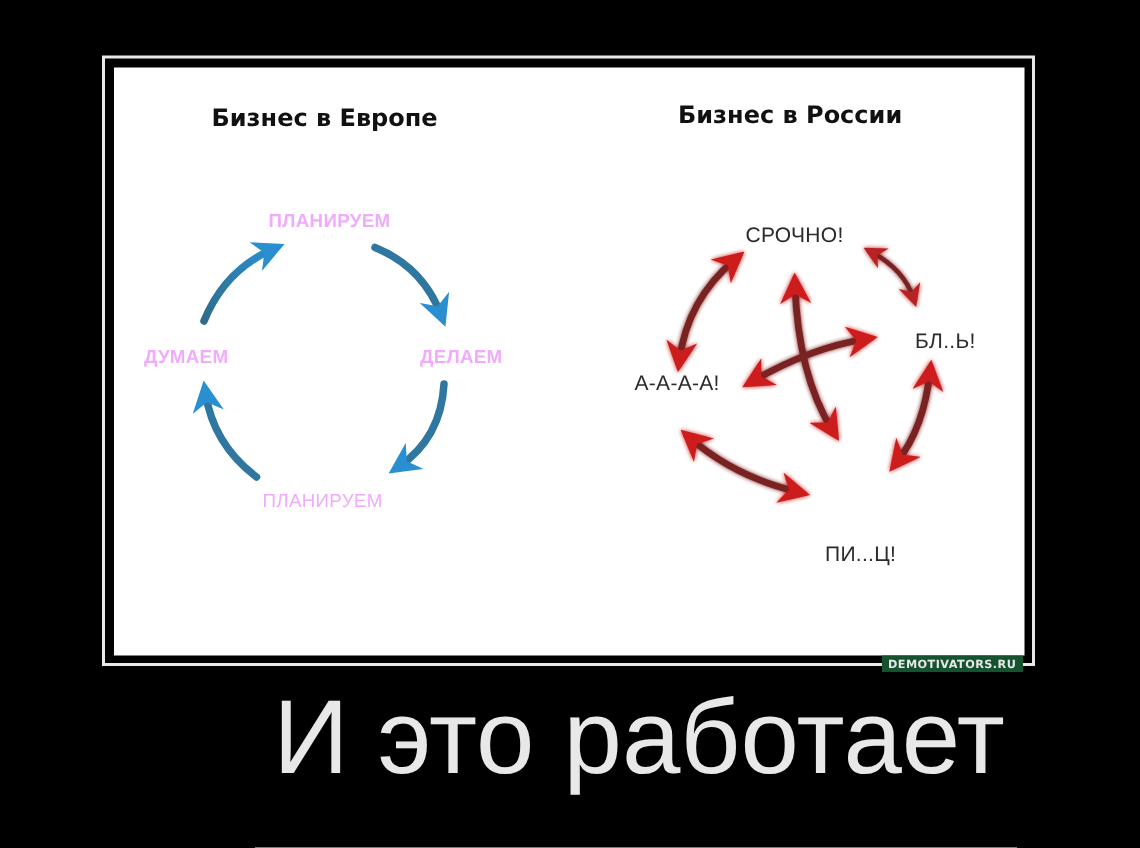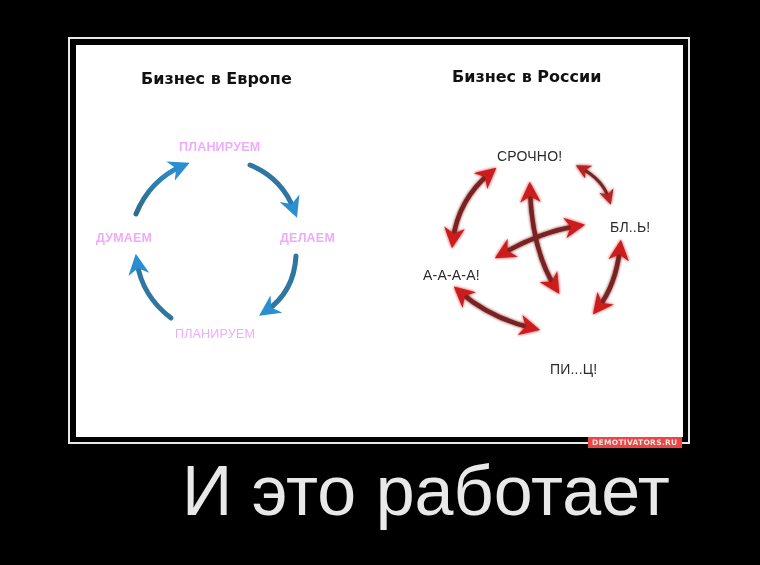--- a/index.html
+++ b/index.html
@@ -19,21 +19,21 @@
   .poster {
     position: absolute;
     left: 76px; top: 45px;
     width: 607px; height: 392px;
     background: #ffffff;
   }
   .watermark {
     position: absolute;
     left: 588px; top: 437px;
     padding: 0 4px;
-    background: #ef4444;
+    background: #14532d;
     color: #e6e6e6;
     font-family: "DejaVu Sans", sans-serif;
     font-weight: bold;
     font-size: 7.5px;
     letter-spacing: 0.3px;
     line-height: 11px;
   }
   .caption {
     position: absolute;
     left: 0; top: 446px;
@@ -120,17 +120,17 @@
 <div class="title" style="left:452px; top:67px;">Бизнес в России</div>
 
 <div class="lbl bold" style="left:179px; top:140px;">ПЛАНИРУЕМ</div>
 <div class="lbl bold" style="left:280px; top:231px;">ДЕЛАЕМ</div>
 <div class="lbl" style="left:175px; top:327px;">ПЛАНИРУЕМ</div>
 <div class="lbl bold" style="left:96px; top:231px;">ДУМАЕМ</div>
 
 <div class="lbl red" style="left:497px; top:148px;">СРОЧНО!</div>
 <div class="lbl red" style="left:610px; top:219px;">БЛ..Ь!</div>
 <div class="lbl red" style="left:550px; top:325px;margin-top:36px;">ПИ...Ц!</div>
-<div class="lbl red" style="left:423px; top:267px;">А-А-А-А!</div>
+<div class="lbl red" style="left:423px; top:247px;">А-А-А-А!</div>
 
 <div class="watermark">DEMOTIVATORS.RU</div>
 
 <div class="caption">И это работает</div>
 
 </body></html>

